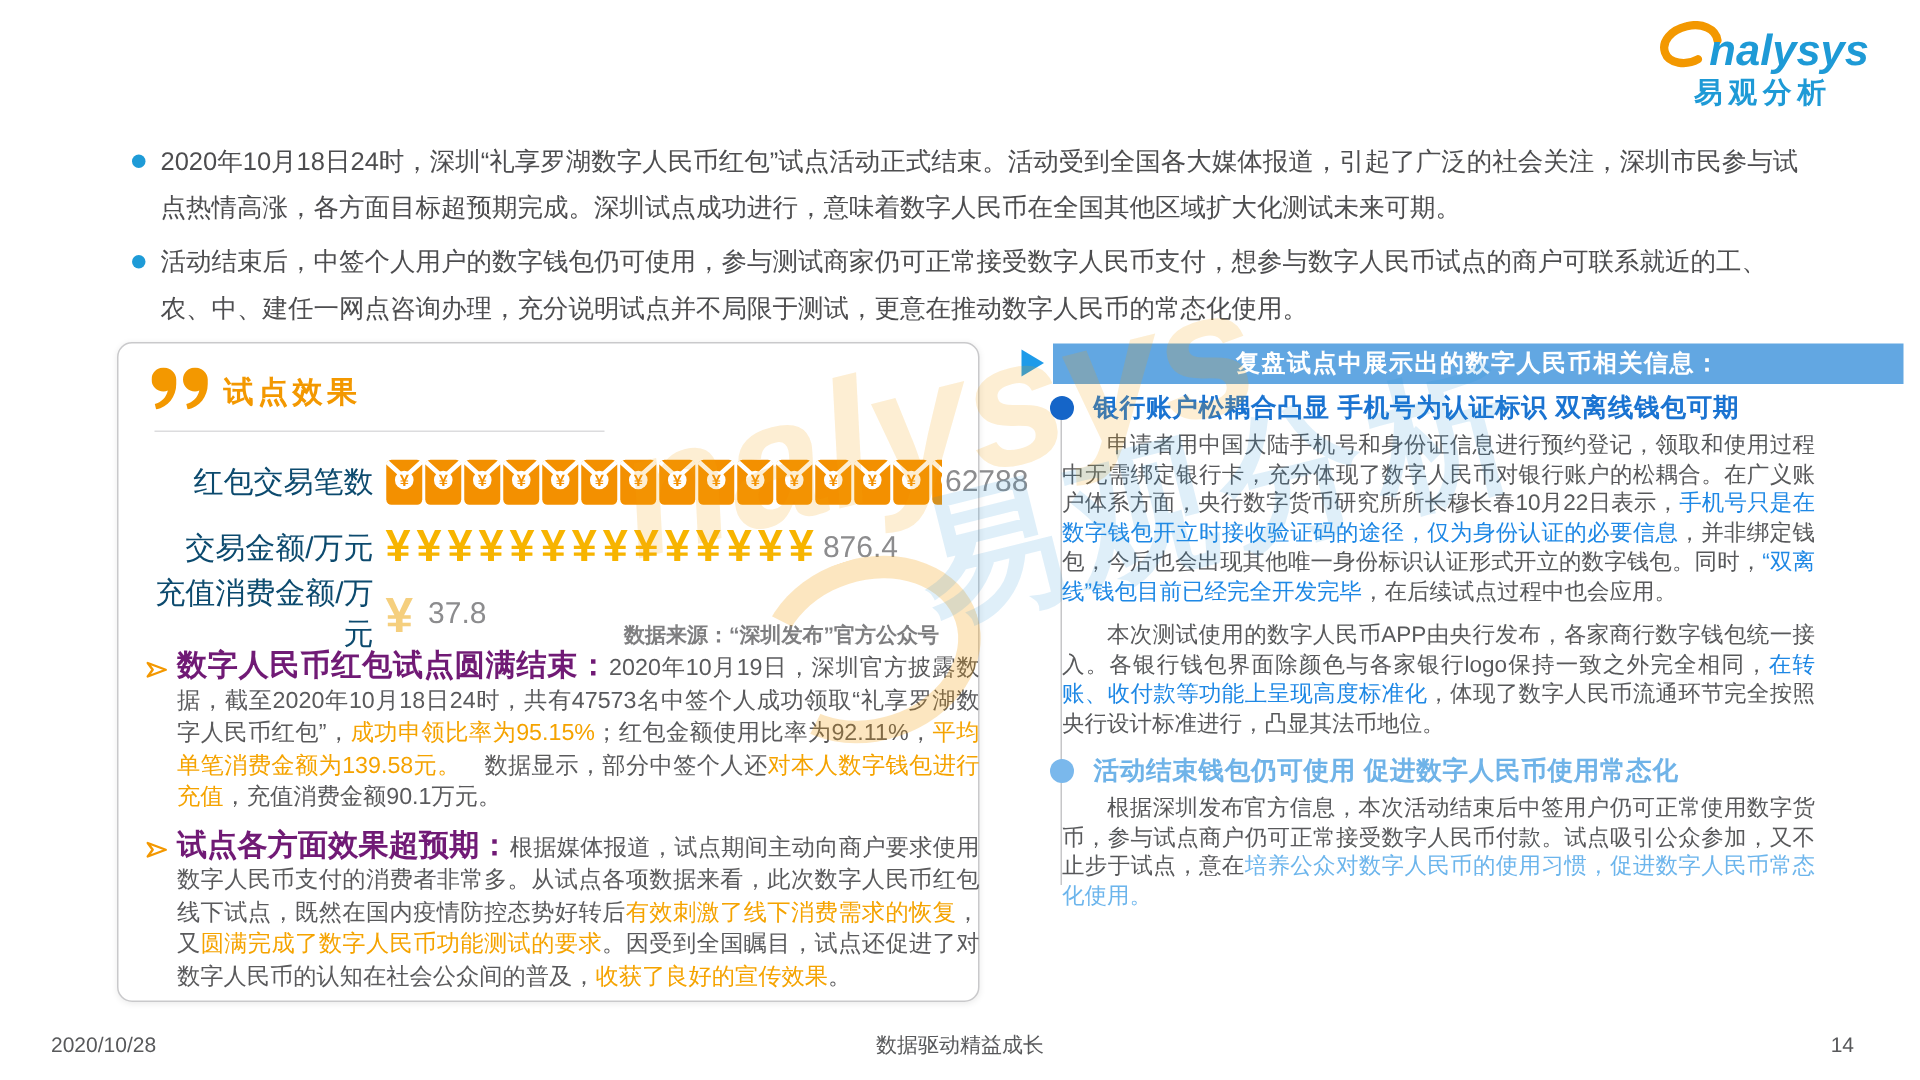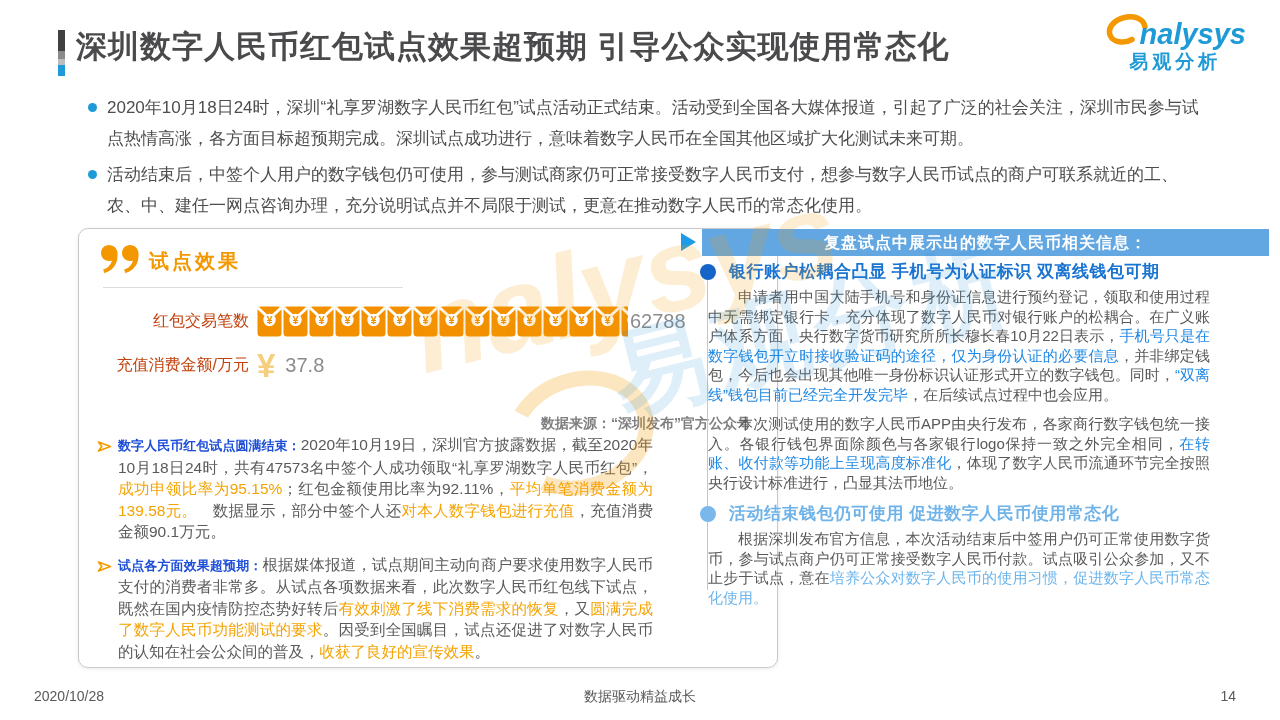--- a/index.html
+++ b/index.html
@@ -16,43 +16,43 @@
   .logo-top{display:flex;align-items:flex-start;justify-content:center;}
   .logo-brand{font-size:29px;font-style:italic;font-weight:bold;color:#1e9ad6;margin:4px 0 0 -9px;letter-spacing:0;}
   .logo-cn{font-size:19px;font-weight:bold;color:#1e9ad6;letter-spacing:4px;margin-top:-2px;}
 
   
   .intro{position:absolute;left:88px;top:92px;width:1122px;z-index:3;}
   .intro-item{display:flex;font-size:17px;color:#4d4d4f;line-height:31px;margin-bottom:5px;}
   .intro-item .dot{flex:none;width:9px;height:9px;border-radius:50%;background:#1e9bd7;margin:11px 10px 0 0;}
 
   
-  .card{position:absolute;left:78px;top:228px;width:700px;height:440px;background:#fff;
+  .card{position:absolute;left:78px;top:228px;width:575px;height:440px;background:#fff;
     border:1px solid #c9c9cb;border-radius:10px;box-shadow:0 1px 4px rgba(0,0,0,.08);z-index:2;box-sizing:border-box;}
   .card-header{position:absolute;top:16px;left:22px;display:flex;align-items:center;}
   .card-title{color:#f39800;font-size:20px;font-weight:bold;letter-spacing:3px;margin-left:10px;}
   .card-divider{position:absolute;top:58px;left:24px;width:300px;height:1px;background:#dcdcde;}
 
   .stat-rows{position:absolute;top:70px;left:18px;right:16px;}
   .stat-row{display:flex;align-items:center;height:44px;}
-  .stat-label{flex:none;width:152px;text-align:right;color:#c2410c;font-size:16px;margin-right:8px;}
+  .stat-label{flex:none;width:152px;text-align:right;color:#0c4a6e;font-size:20px;margin-right:8px;}
   .stat-icons{display:flex;align-items:center;}
   .env-icon{margin-right:1px;display:block;}
   .env-partial{display:inline-block;width:7px;height:31px;overflow:hidden;}
   .y-bold{color:#f7b400;font-weight:bold;font-size:30px;letter-spacing:4px;line-height:1;}
   .y-light{color:#f5cf7e;font-weight:bold;font-size:33px;line-height:1;margin-right:8px;}
   .stat-value{color:#8c8c8e;font-size:20px;margin-left:2px;white-space:nowrap;}
 
   .source{position:absolute;top:186px;right:26px;color:#7f7f81;font-size:14px;font-weight:bold;}
 
   .sections{position:absolute;top:205px;left:18px;width:556px;}
   .sec{display:flex;margin-bottom:11px;}
   .sec-arrow{flex:none;margin:5px 5px 0 0;}
   .sec-text{font-size:15.5px;line-height:21.5px;color:#5a5a5c;text-align:justify;}
-  .sec-lead{color:#1d4ed8;font-weight:bold;font-size:13px;}
+  .sec-lead{color:#701a75;font-weight:bold;font-size:20px;}
   .hl-orange{color:#f5a300;}
 
   
   .banner-arrow{position:absolute;left:681px;top:233px;width:0;height:0;z-index:3;
     border-left:15px solid #1e9be9;border-top:9px solid transparent;border-bottom:9px solid transparent;}
   .banner{position:absolute;left:702px;top:229px;width:567px;height:27px;background:#62a7e2;z-index:3;
     color:#fff;font-size:16px;font-weight:bold;text-align:center;line-height:27px;letter-spacing:1px;}
 
   .right-col{position:absolute;left:700px;top:256px;width:510px;z-index:3;}
   .vline{position:absolute;left:7px;top:18px;height:316px;width:1px;background:#c6c6c8;z-index:0;}
@@ -84,24 +84,20 @@
 </style>
 </head>
 <body>
 
 <div class="slide">
 
   <div class="wm wm-ring"></div>
   <div class="wm wm-orange">nalysys</div>
   <div class="wm wm-blue">易观分析</div>
 
-  <div class="header">
-    <div class="title-bar"></div>
-    <div class="page-title">深圳数字人民币红包试点效果超预期 引导公众实现使用常态化</div>
-  </div>
 
   <div class="logo">
     <div class="logo-top">
       <span>
         <svg width="44" height="32" viewBox="0 0 44 32">
             <path d="M40 13 C39 5 29 1 19.5 3.5 C9 6 2.5 13.5 5 21 C7.5 28.5 19 30 27 25.5" fill="none" stroke="#F39800" stroke-width="5.5" stroke-linecap="round"></path>
           </svg>
       </span>
       <span class="logo-brand">nalysys</span>
     </div>
@@ -251,20 +247,27 @@
                 <rect x="0.5" y="0.5" width="24" height="30" rx="3.5" fill="#F39000"></rect>
                 <path d="M1 2 L12.5 12.5 L24 2" fill="none" stroke="#ffffff" stroke-width="3"></path>
                 <circle cx="12.5" cy="14" r="6.2" fill="#ffffff"></circle>
                 <text x="12.5" y="18.3" text-anchor="middle" font-size="11" font-weight="bold" fill="#F39000">¥</text>
               </svg>
             </span>
           </span>
           <span class="stat-value">62788</span>
         </div>
         <div class="stat-row">
+          <span class="stat-label">交易金额/万元</span>
+          <span class="stat-icons">
+            <span class="y-bold">¥¥¥¥¥¥¥¥¥¥¥¥¥¥</span>
+          </span>
+          <span class="stat-value">876.4</span>
+        </div>
+        <div class="stat-row">
           <span class="stat-label">充值消费金额/万元</span>
           <span class="stat-icons">
             <span class="y-light">¥</span>
           </span>
           <span class="stat-value">37.8</span>
         </div>
       </div>
     <div class="source">数据来源：“深圳发布”官方公众号</div>
     <div class="sections">
         <div class="sec">

